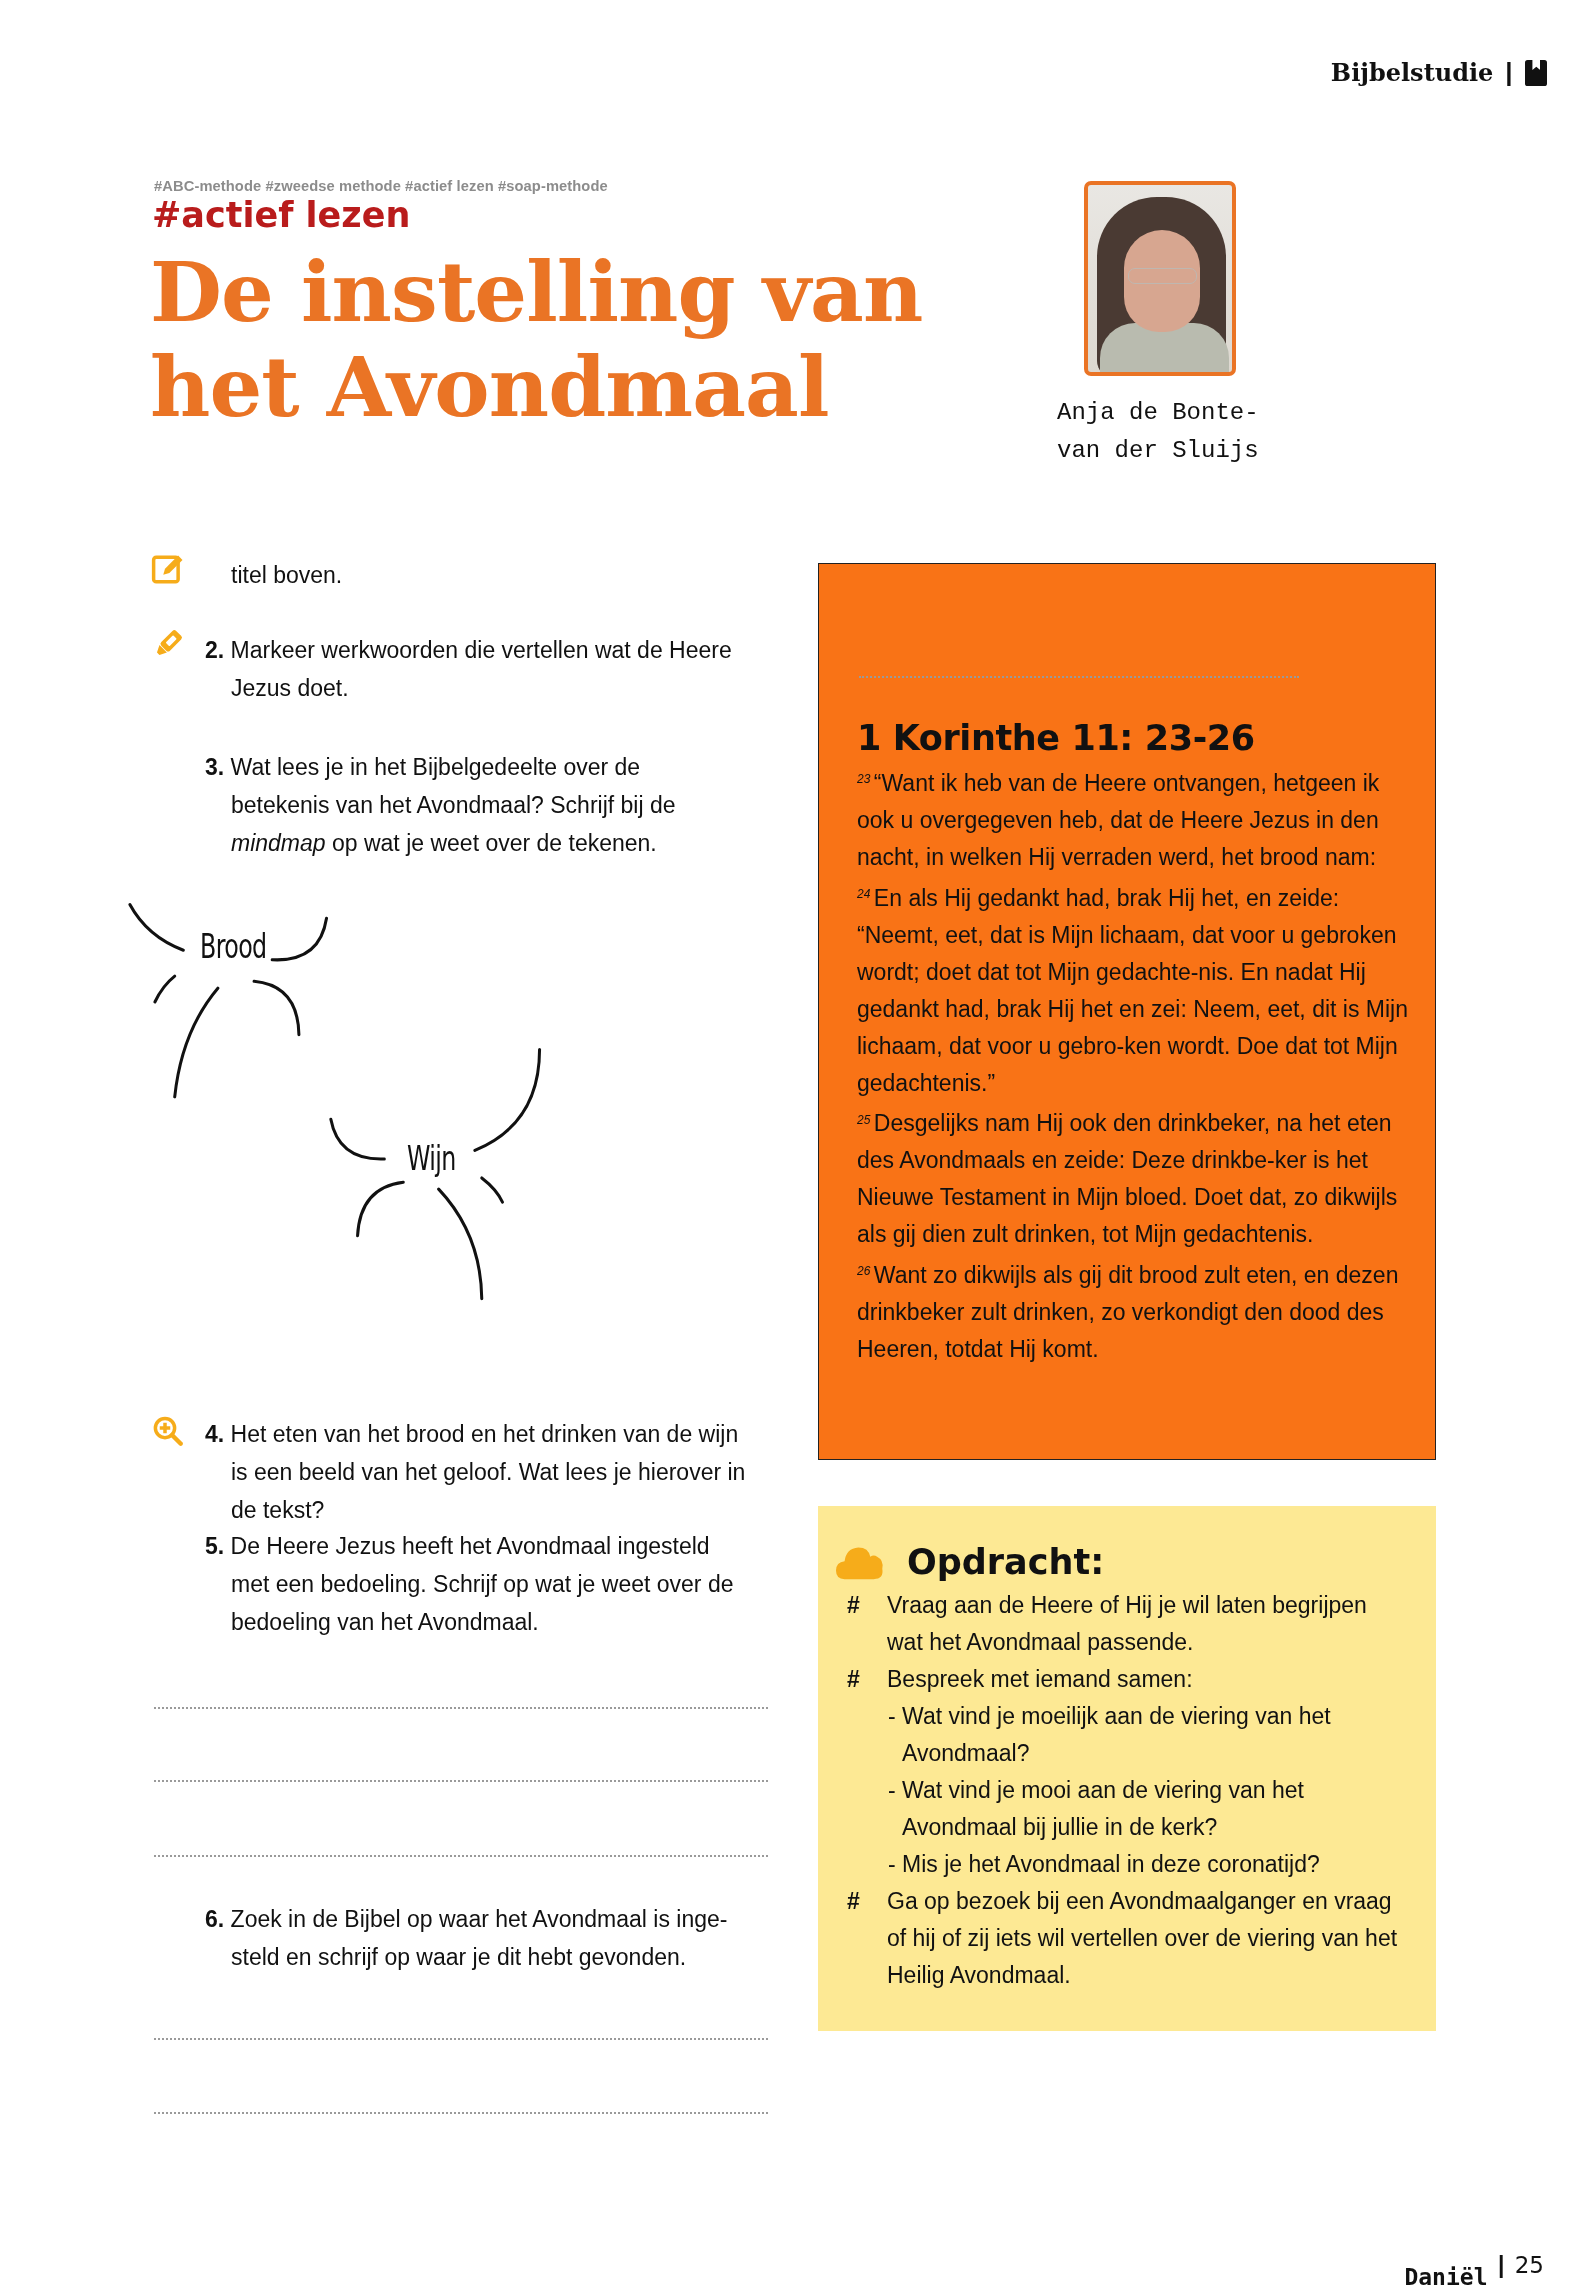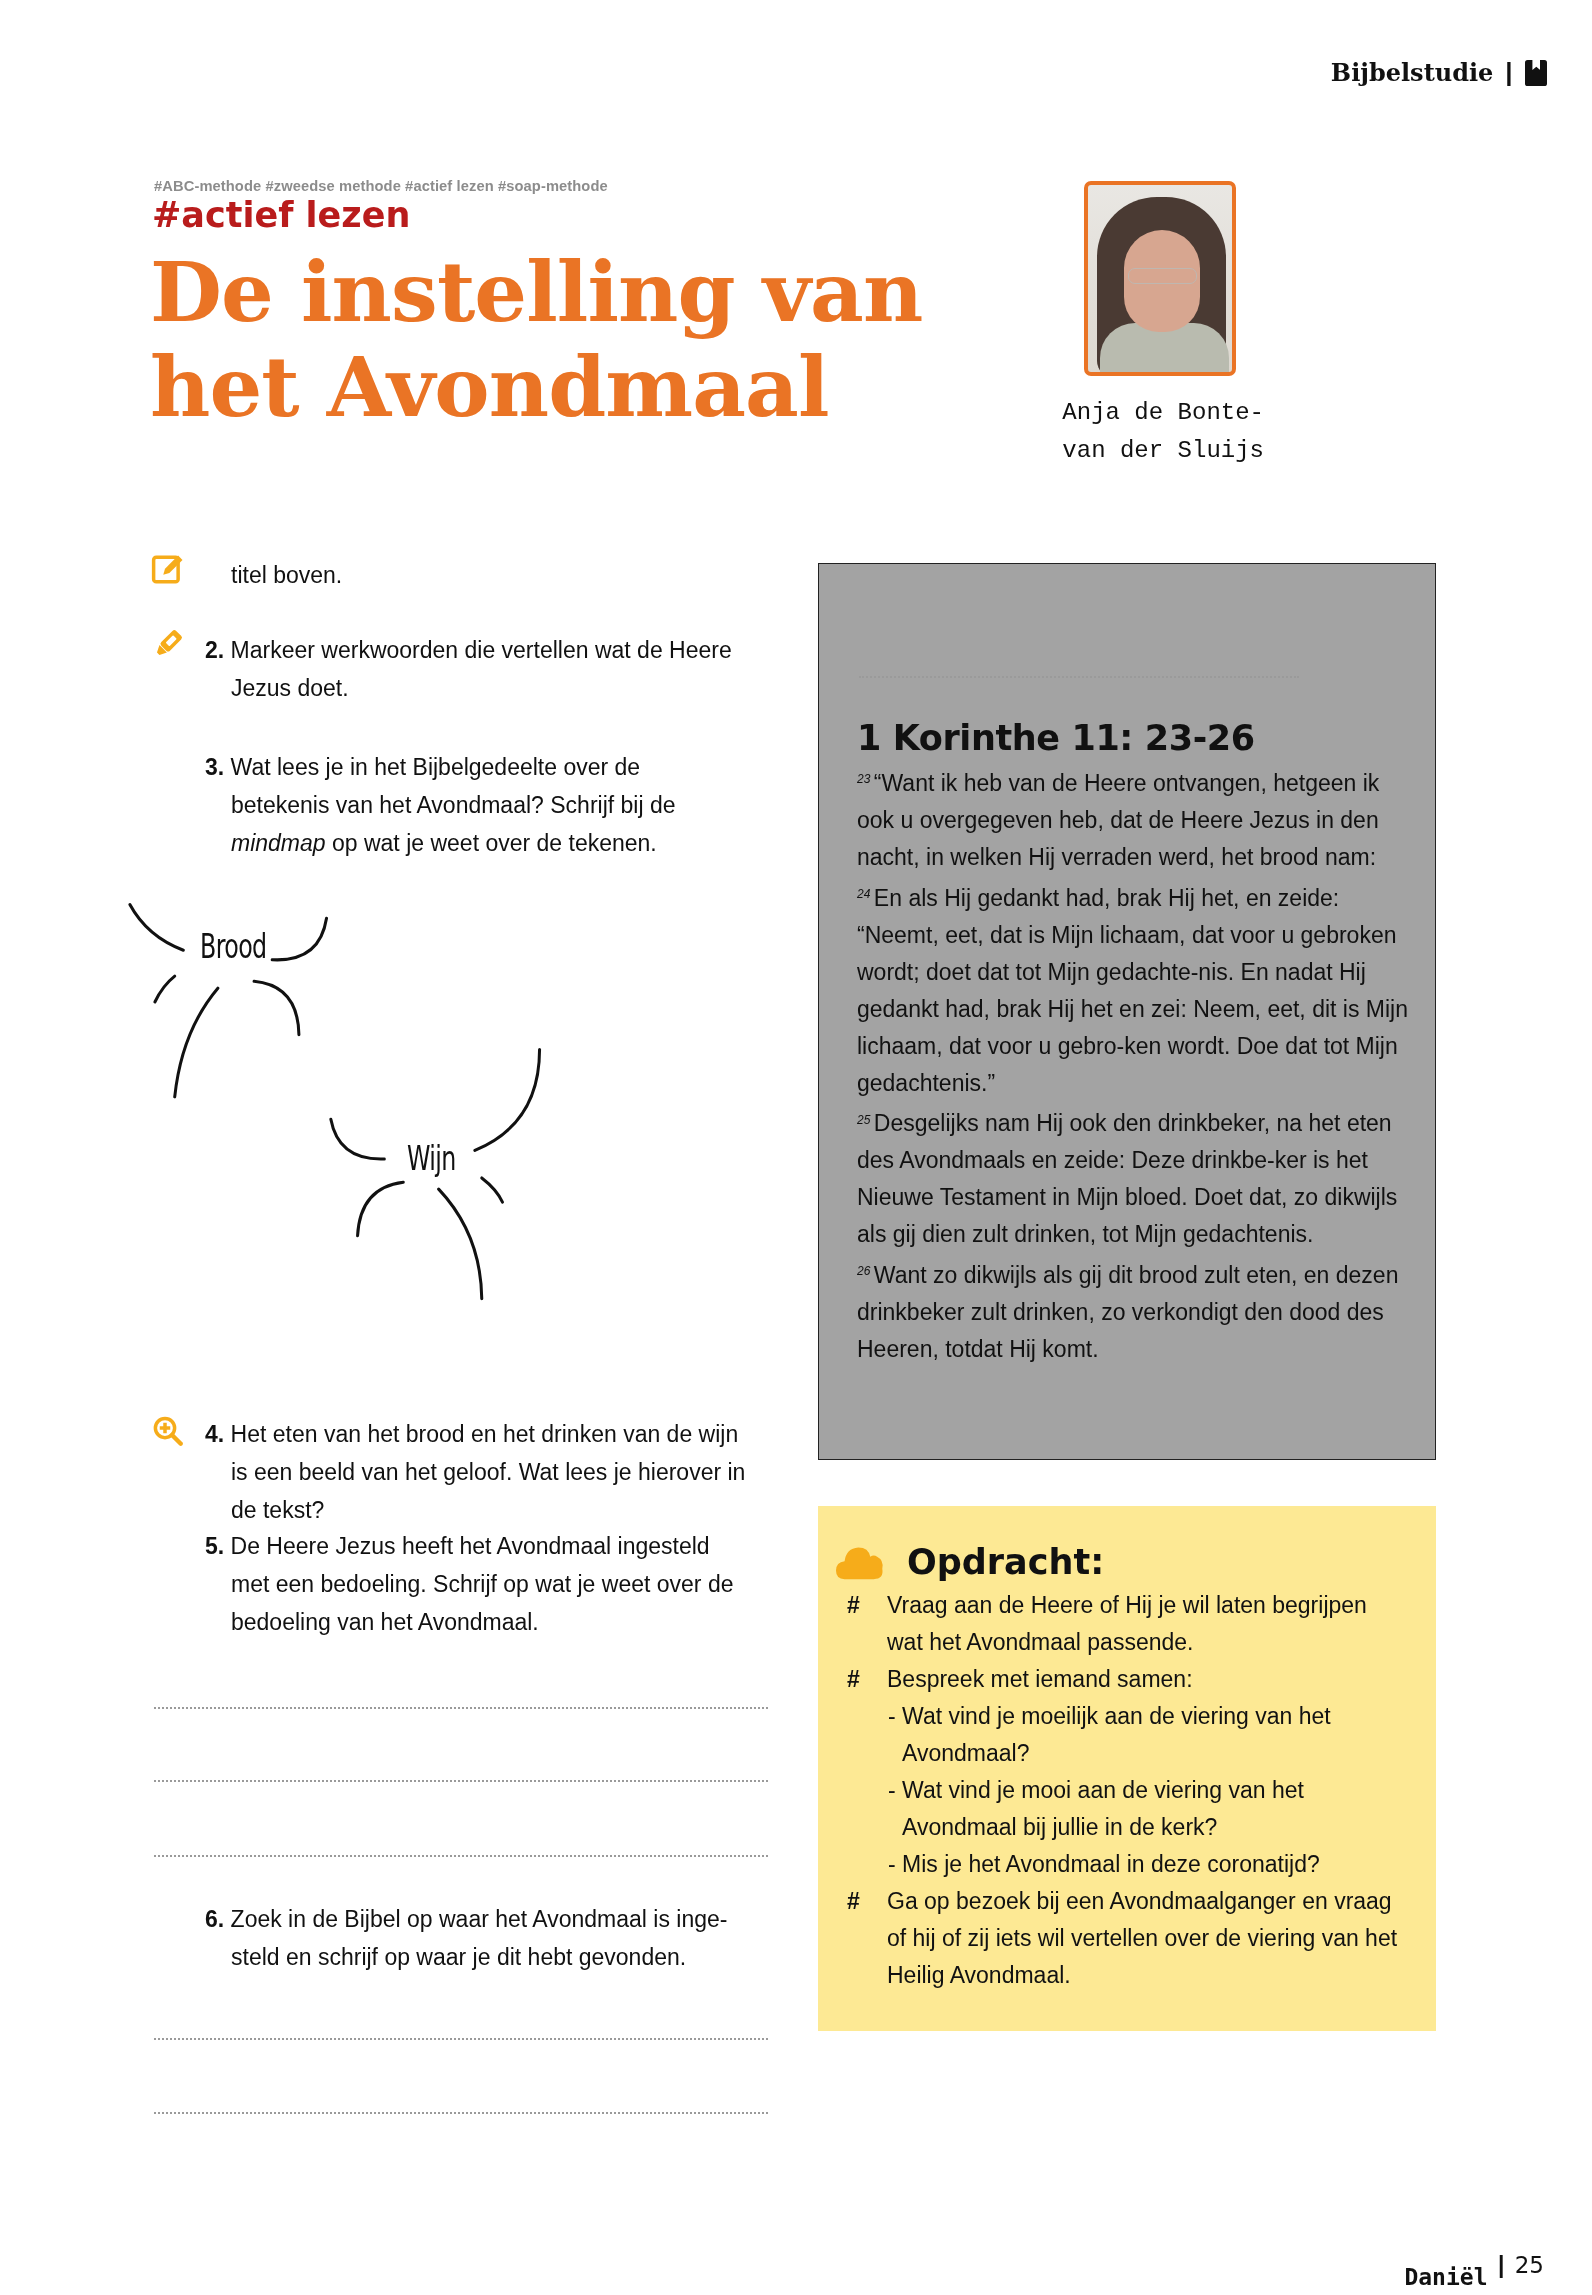--- a/index.html
+++ b/index.html
@@ -20,40 +20,40 @@
     .kicker { top: 195px; left: 152px; font-size: 35px; font-weight: bold; color: #b91c1c; font-family: "DejaVu Sans", sans-serif; }
     .title { top: 245px; left: 150px; font-family: "DejaVu Serif", serif; font-weight: bold;
       font-size: 83px; line-height: 95px; color: #ea7425; letter-spacing: -0.9px; }
 
     .photo { top: 181px; left: 1084px; width: 152px; height: 195px; border: 4.3px solid #ea7425; border-radius: 7px;
       overflow: hidden; background: linear-gradient(180deg, #e9e7e3 0%, #ddd8d0 100%); }
     .photo .hair { position: absolute; left: 8.6px; top: 12px; width: 129px; height: 181px; border-radius: 60px 60px 17.3px 17.3px; background: #4a3a33; }
     .photo .face { position: absolute; left: 36px; top: 45px; width: 76px; height: 102px; border-radius: 38px 38px 35px 35px; background: #d7a690; }
     .photo .glasses { position: absolute; left: 40px; top: 83px; width: 69px; height: 15.5px; border: 1.7px solid #bfb7b0; border-radius: 7px; }
     .photo .scarf { position: absolute; left: 12px; top: 138px; width: 129px; height: 60px; border-radius: 35px 35px 0 0; background: #b9bbaf; }
-    .author { top: 394px; left: 1057px; width: 207px; text-align: right; font-family: "Liberation Mono", monospace;
+    .author { top: 394px; left: 1057px; width: 207px; text-align: left; font-family: "Liberation Mono", monospace;
       font-size: 24px; line-height: 38px; color: #111; }
 
     
     .qicon { position: absolute; }
     .q { position: absolute; left: 205px; width: 587px; font-size: 23px; line-height: 38px; color: #111;
       font-family: "Liberation Sans", sans-serif; }
     .q .num { font-weight: bold; }
     .q .ind { display: block; padding-left: 26px; }
     .q em { font-style: italic; }
 
     .dots { position: absolute; left: 154px; width: 614px; height: 0; border-top: 2.6px dotted #9a9a9a; }
 
     
     .mindmap { position: absolute; left: 121px; top: 889px; width: 656px; height: 483px; }
     .mm-label { position: absolute; font-family: "DejaVu Sans", sans-serif; font-size: 33px; color: #111;
       transform: scaleX(0.72); transform-origin: left top; font-weight: normal; letter-spacing: -0.9px; }
 
     
-    .bible { position: absolute; left: 818px; top: 563px; width: 618px; height: 897px; border: 1.7px solid #222; background: #a3a3a3; }
+    .bible { position: absolute; left: 818px; top: 563px; width: 618px; height: 897px; border: 1.7px solid #222; background: #f97316; }
     .bible .line { position: absolute; left: 40px; top: 112px; width: 440px; border-top: 2.6px dotted #9a9a9a; }
     .bible h2 { position: absolute; left: 38px; top: 154px; font-size: 35px; font-weight: bold; font-family: "DejaVu Sans", sans-serif; color: #111; letter-spacing: -0.4px; }
     .bible .text { position: absolute; left: 38px; top: 197px; width: 552px; font-size: 23px; line-height: 37px; color: #111; }
     .bible sup { font-size: 12px; font-style: italic; vertical-align: 7.8px; margin-right: 3.5px; }
 
     
     .opdracht { position: absolute; left: 818px; top: 1506px; width: 618px; height: 525px; background: #fde994; }
     .opdracht .head { position: absolute; left: 18px; top: 36px; display: flex; align-items: center; gap: 23px; }
     .cloud-icon { width: 48px; height: 38px; position: relative; }
     .opdracht h3 { font-size: 35px; font-weight: bold; font-family: "DejaVu Sans", sans-serif; color: #111; }

